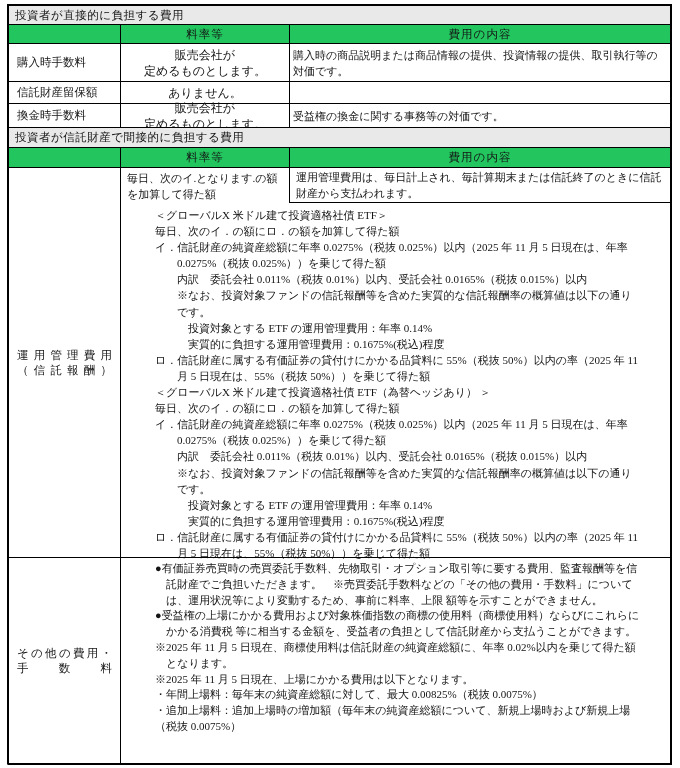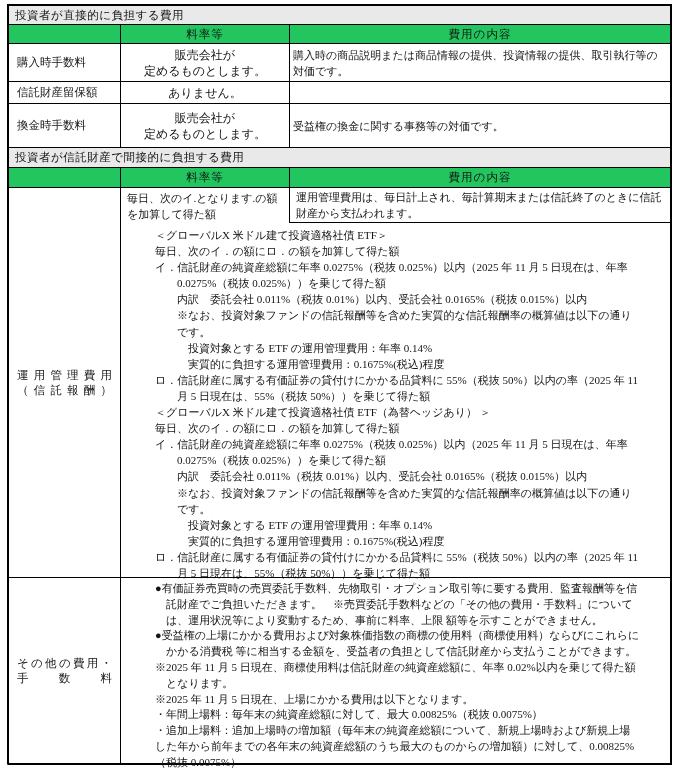--- a/index.html
+++ b/index.html
@@ -76,21 +76,21 @@
     </div>
 
     <div class="r" style="height:22px">
       <div class="c1 lab">信託財産留保額</div>
       <div class="c2 rate">
           <div>ありません。</div>
         </div>
       <div class="c3 cont"></div>
     </div>
 
-    <div class="r" style="height:44px">
+    <div class="r" style="height:24px">
       <div class="c1 lab">換金時手数料</div>
       <div class="c2 rate">
           <div>販売会社が</div>
           <div>定めるものとします。</div>
         </div>
       <div class="c3 cont">受益権の換金に関する事務等の対価です。</div>
     </div>
 
     <div class="r sec" style="height:20px">投資者が信託財産で間接的に負担する費用</div>
 
@@ -146,19 +146,18 @@
           <div class="ln">●有価証券売買時の売買委託手数料、先物取引・オプション取引等に要する費用、監査報酬等を信</div>
           <div class="ln i1">託財産でご負担いただきます。　※売買委託手数料などの「その他の費用・手数料」について</div>
           <div class="ln i1">は、運用状況等により変動するため、事前に料率、上限 額等を示すことができません。</div>
           <div class="ln">●受益権の上場にかかる費用および対象株価指数の商標の使用料（商標使用料）ならびにこれらに</div>
           <div class="ln i1">かかる消費税 等に相当する金額を、受益者の負担として信託財産から支払うことができます。</div>
           <div class="ln">※2025 年 11 月 5 日現在、商標使用料は信託財産の純資産総額に、年率 0.02%以内を乗じて得た額</div>
           <div class="ln i1">となります。</div>
           <div class="ln">※2025 年 11 月 5 日現在、上場にかかる費用は以下となります。</div>
           <div class="ln">・年間上場料：毎年末の純資産総額に対して、最大 0.00825%（税抜 0.0075%）</div>
           <div class="ln">・追加上場料：追加上場時の増加額（毎年末の純資産総額について、新規上場時および新規上場</div>
-          <div class="ln">した年から前年までの各年末の純資産総額のうち最大のものからの増加額）に対して、0.00825%</div>
           <div class="ln">（税抜 0.0075%）</div>
         </div>
     </div>
 
   </div>
 </div>
 
 </body></html>

